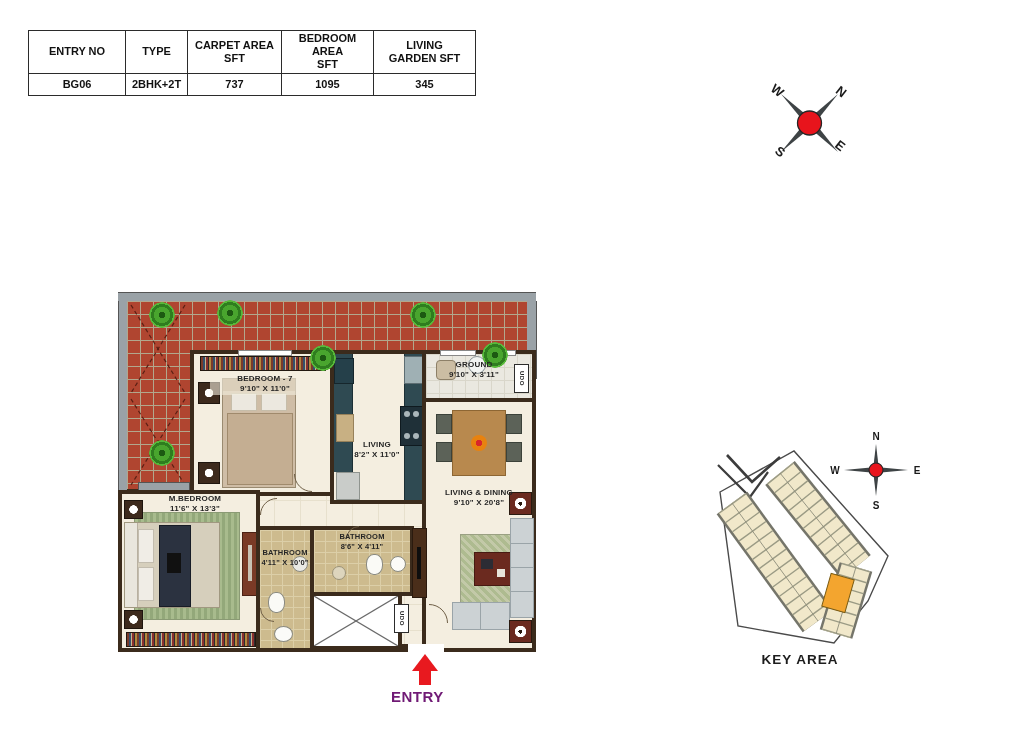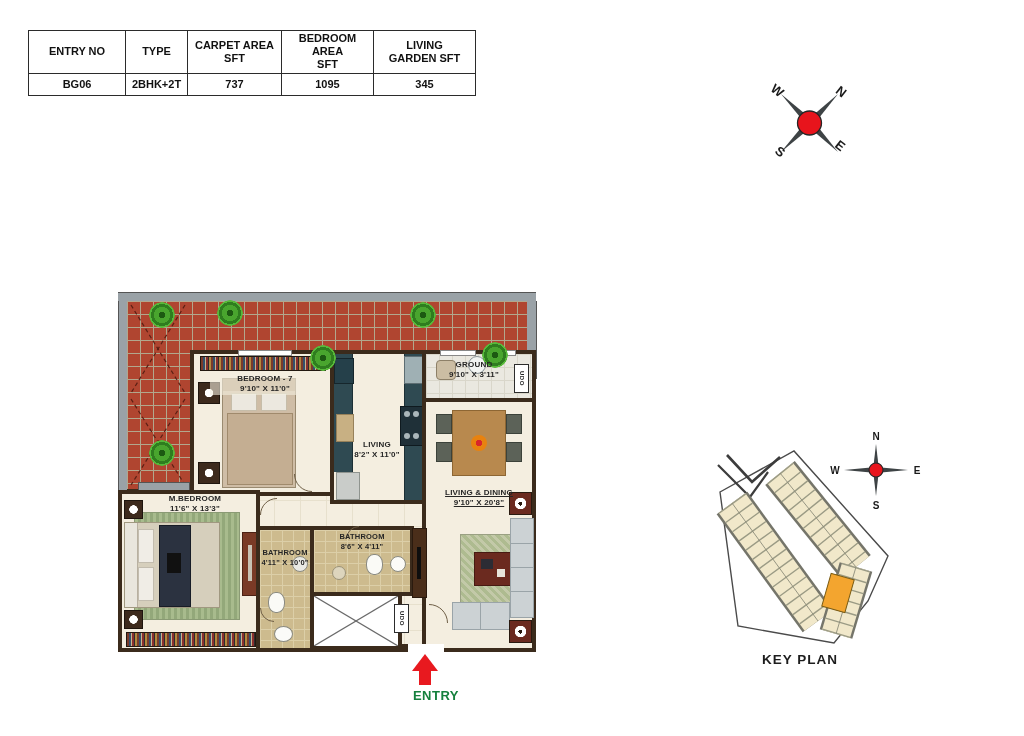--- a/index.html
+++ b/index.html
@@ -48,22 +48,22 @@
       writing-mode:vertical-rl;text-align:center;font-size:6px;font-weight:bold;color:#222;
       letter-spacing:.5px;line-height:13px;z-index:40;}
   .arc{position:absolute;border:1.4px solid #6e5e46;border-radius:50%;box-sizing:border-box;background:transparent;z-index:25;}
   .sofa{position:absolute;background:#ccd2d4;border:1px solid #9aa4a8;}
 
   
   #entry-arrow-head{position:absolute;left:412px;top:654px;width:0;height:0;
       border-left:13px solid transparent;border-right:13px solid transparent;
       border-bottom:17px solid #e8191f;}
   #entry-arrow-stem{position:absolute;left:419px;top:670px;width:12px;height:15px;background:#e8191f;}
-  #entry-label{position:absolute;left:391px;top:688px;width:68px;text-align:right;
-      font-size:13px;font-weight:bold;color:#15803d;letter-spacing:.5px;}
+  #entry-label{position:absolute;left:391px;top:688px;width:68px;text-align:left;
+      font-size:15px;font-weight:bold;color:#701a75;letter-spacing:.5px;}
 
   
   #key-plan-label{position:absolute;left:740px;top:652px;width:120px;text-align:center;
       font-size:13.5px;font-weight:bold;color:#1d1d1d;letter-spacing:1px;}
   svg text{font-family:"Liberation Sans", sans-serif;}
 </style>
 </head>
 <body>
 
 <div id="canvas">
@@ -205,21 +205,21 @@
         <div class="abs" style="left:0;top:24px;width:100%;height:1px;background:#9aa4a8;"></div>
         <div class="abs" style="left:0;top:48px;width:100%;height:1px;background:#9aa4a8;"></div>
         <div class="abs" style="left:0;top:72px;width:100%;height:1px;background:#9aa4a8;"></div>
       </div>
       <div class="sofa" style="left:26px;top:200px;width:56px;height:26px;">
         <div class="abs" style="left:27px;top:0;width:1px;height:100%;background:#9aa4a8;"></div>
       </div>
       <div class="speaker" style="left:83px;top:90px;"></div>
       <div class="speaker" style="left:83px;top:218px;"></div>
     </div>
-    <div class="rlabel" style="left:312px;top:196px;width:98px;text-decoration:underline;">
+    <div class="rlabel" style="left:312px;top:196px;width:98px;">
       <div>LIVING &amp; DINING</div>
         <div>9'10" X 20'8"</div>
     </div>
     <div class="arc" style="left:292px;top:312px;width:38px;height:38px;clip-path:polygon(50% 0,100% 0,100% 50%,50% 50%);"></div>
 
     <div class="room" style="left:0px;top:198px;width:142px;height:162px;">
       <div class="abs" style="left:12px;top:18px;width:104px;height:106px;border:1px solid #8a9a74;background:repeating-linear-gradient(90deg,#a8bb8d 0 3px,#93a87a 3px 6px);"></div>
       <div class="abs" style="left:2px;top:28px;width:94px;height:84px;background:#d6cfbc;border:1px solid #a09880;">
         <div class="abs" style="left:0;top:0;width:12px;height:100%;background:#e9e6dd;border-right:1px solid #b8b0a0;"></div>
         <div class="abs" style="left:13px;top:6px;width:14px;height:32px;background:#f0ede6;border:1px solid #c2bcae;"></div>
@@ -317,15 +317,15 @@
     <g>
       <polygon points="188,20 191,46 188,72 185,46" fill="#3e4345"></polygon>
       <polygon points="156,46 188,43 220,46 188,49" fill="#3e4345"></polygon>
       <circle cx="188" cy="46" r="7" fill="#e8141c" stroke="#262626" stroke-width="1.1"></circle>
       <text x="188" y="16" font-size="10" font-weight="bold" fill="#1a1a1a" text-anchor="middle">N</text>
       <text x="188" y="85" font-size="10" font-weight="bold" fill="#1a1a1a" text-anchor="middle">S</text>
       <text x="147" y="50" font-size="10" font-weight="bold" fill="#1a1a1a" text-anchor="middle">W</text>
       <text x="229" y="50" font-size="10" font-weight="bold" fill="#1a1a1a" text-anchor="middle">E</text>
     </g>
   </svg>
-  <div id="key-plan-label">KEY PLAN</div>
+  <div id="key-plan-label">KEY AREA</div>
 
 </div>
 
 </body></html>

